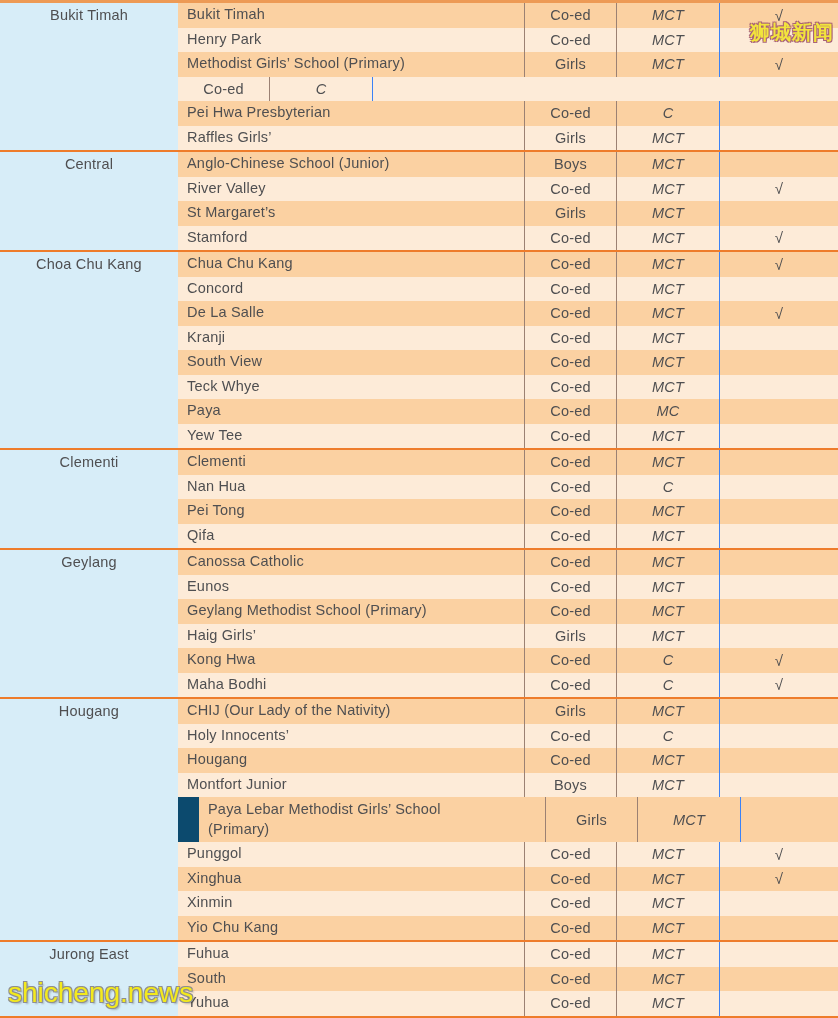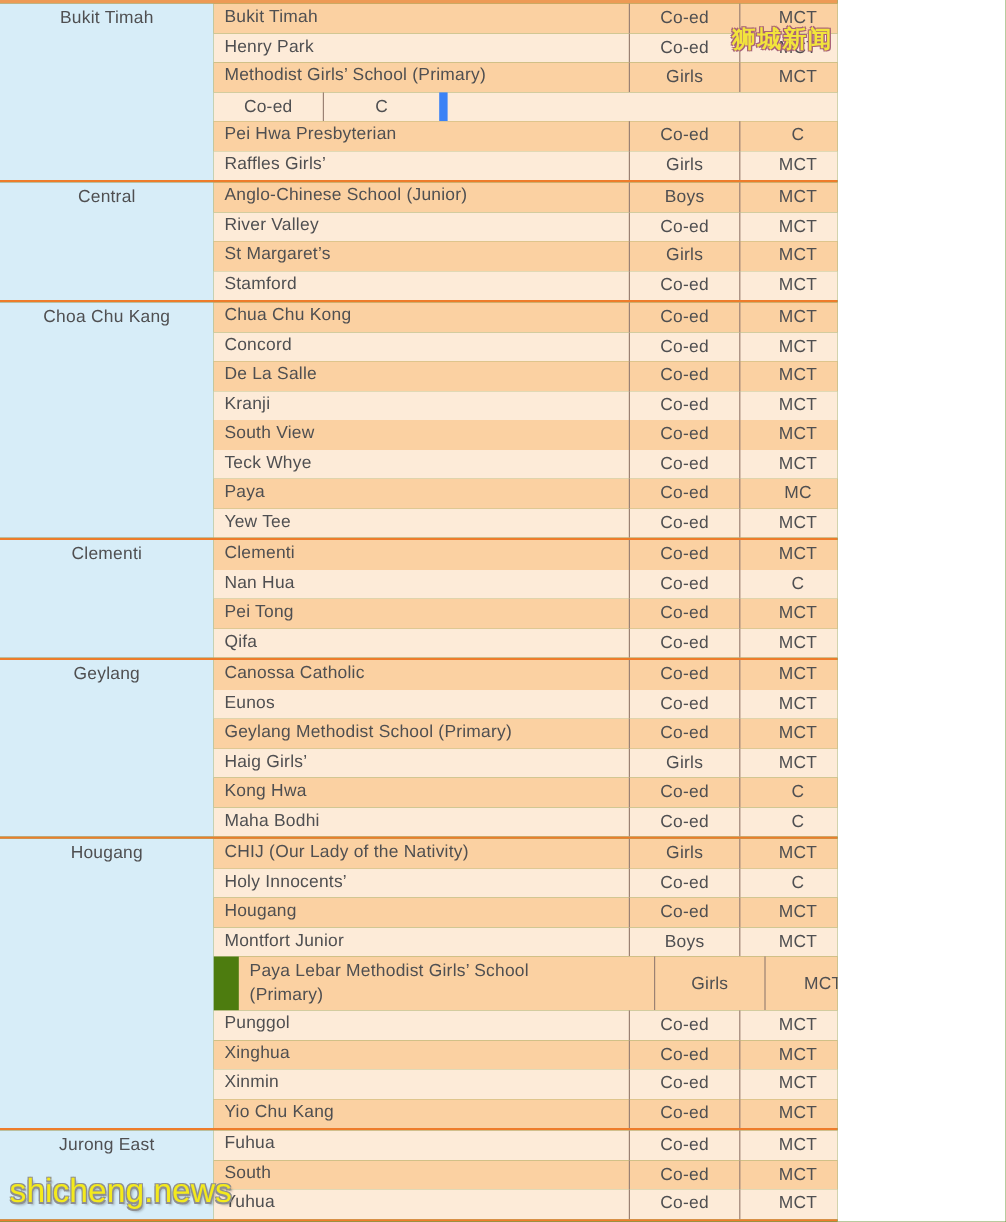--- a/index.html
+++ b/index.html
@@ -1,20 +1,20 @@
 <!DOCTYPE html>
 <html><head>
 <meta charset="utf-8">
 <style>
   html, body { margin: 0; padding: 0; }
   .page {
     position: relative;
-    width: 698px;
+    width: 838px;
     height: 1018px;
-    background: #4d7c0f;
+    background: #0c4a6e;
     font-family: "Liberation Sans", "DejaVu Sans", sans-serif;
     color: #4f4f51;
     overflow: hidden;
   }
   .table {
     border-top: 3px solid #ed9a55;
     border-bottom: 2px solid #ee7c2b;
   }
   .section { display: flex; }
   .section + .section { border-top: 2px solid #ee7c2b; }
@@ -51,21 +51,22 @@
   .school span { display: inline-block; line-height: 1.35; }
   .row.tall .school span { max-width: 255px; }
   .gender {
     width: 92px;
     justify-content: center;
     border-right: 1px solid #9b8173;
   }
   .language {
     width: 103px;
     justify-content: center;
-    border-right: 7px solid #3b82f6;
+    border-right: 1px solid #3b82f6;
+    font-style: italic;
   }
   .check {
     flex: 1;
     justify-content: center;
     font-size: 15px;
   }
   .wm-top {
     position: absolute;
     top: 19px;
     right: 4px;
@@ -195,21 +196,21 @@
 </div>
   </div>
 
   <div class="section">
     <div class="district-cell">
       <div class="district-label">Choa Chu Kang</div>
     </div>
     <div class="rows">
   <div class="row dark">
     <div class="cell school">
-              <span>Chua Chu Kong</span>
+              <span>Chua Chu Kang</span>
             </div>
     <div class="cell gender">Co-ed</div>
     <div class="cell language">MCT</div>
     <div class="cell check">√</div>
   </div>
 
   <div class="row light">
     <div class="cell school">
               <span>Concord</span>
             </div>

